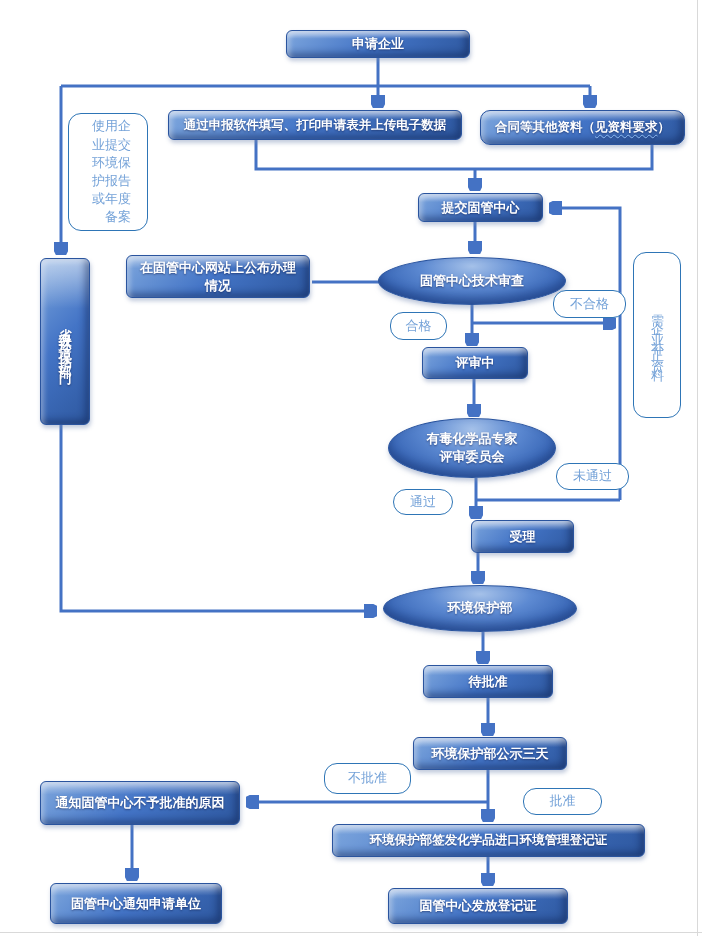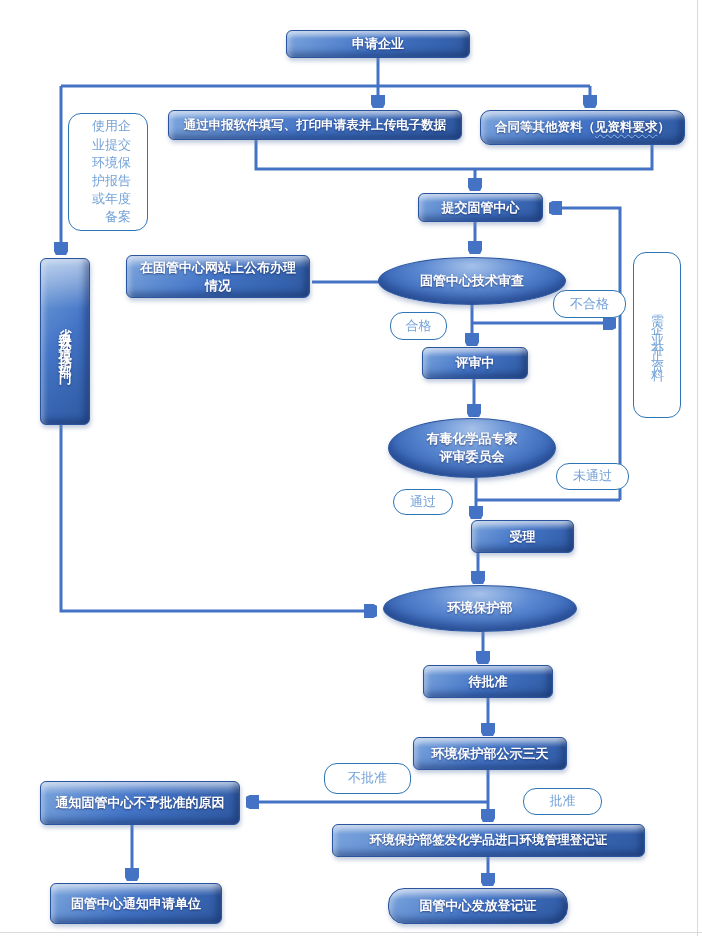--- a/index.html
+++ b/index.html
@@ -111,21 +111,21 @@
   <div class="box3d" style="left:423px;top:665px;width:130px;height:33px;">待批准</div>
 
   <div class="box3d" style="left:413px;top:737px;width:154px;height:33px;">环境保护部公示三天</div>
 
   <div class="box3d" style="left:40px;top:781px;width:200px;height:44px;">通知固管中心不予批准的原因</div>
 
   <div class="box3d" style="left:332px;top:824px;width:313px;height:33px;font-size:12.5px;">环境保护部签发化学品进口环境管理登记证</div>
 
   <div class="box3d" style="left:50px;top:883px;width:172px;height:41px;">固管中心通知申请单位</div>
 
-  <div class="box3d" style="left:388px;top:888px;width:180px;height:36px;border-radius:16px;">固管中心发放登记证</div>
+  <div class="box3d" style="left:388px;top:888px;width:180px;height:36px;">固管中心发放登记证</div>
 
   <div class="box3d vwrap" style="left:40px;top:258px;width:50px;height:167px;padding:4px;">
     <span class="vtext">省级环境保护部门</span>
   </div>
 
   <div class="callout" style="left:68px;top:113px;width:80px;height:118px;padding:8px 16px;">使用企业提交环境保护报告或年度备案</div>
 
   <div class="callout vwrap" style="left:633px;top:252px;width:48px;height:166px;">
     <span class="vtext loose">需企业补正资料</span>
   </div>

